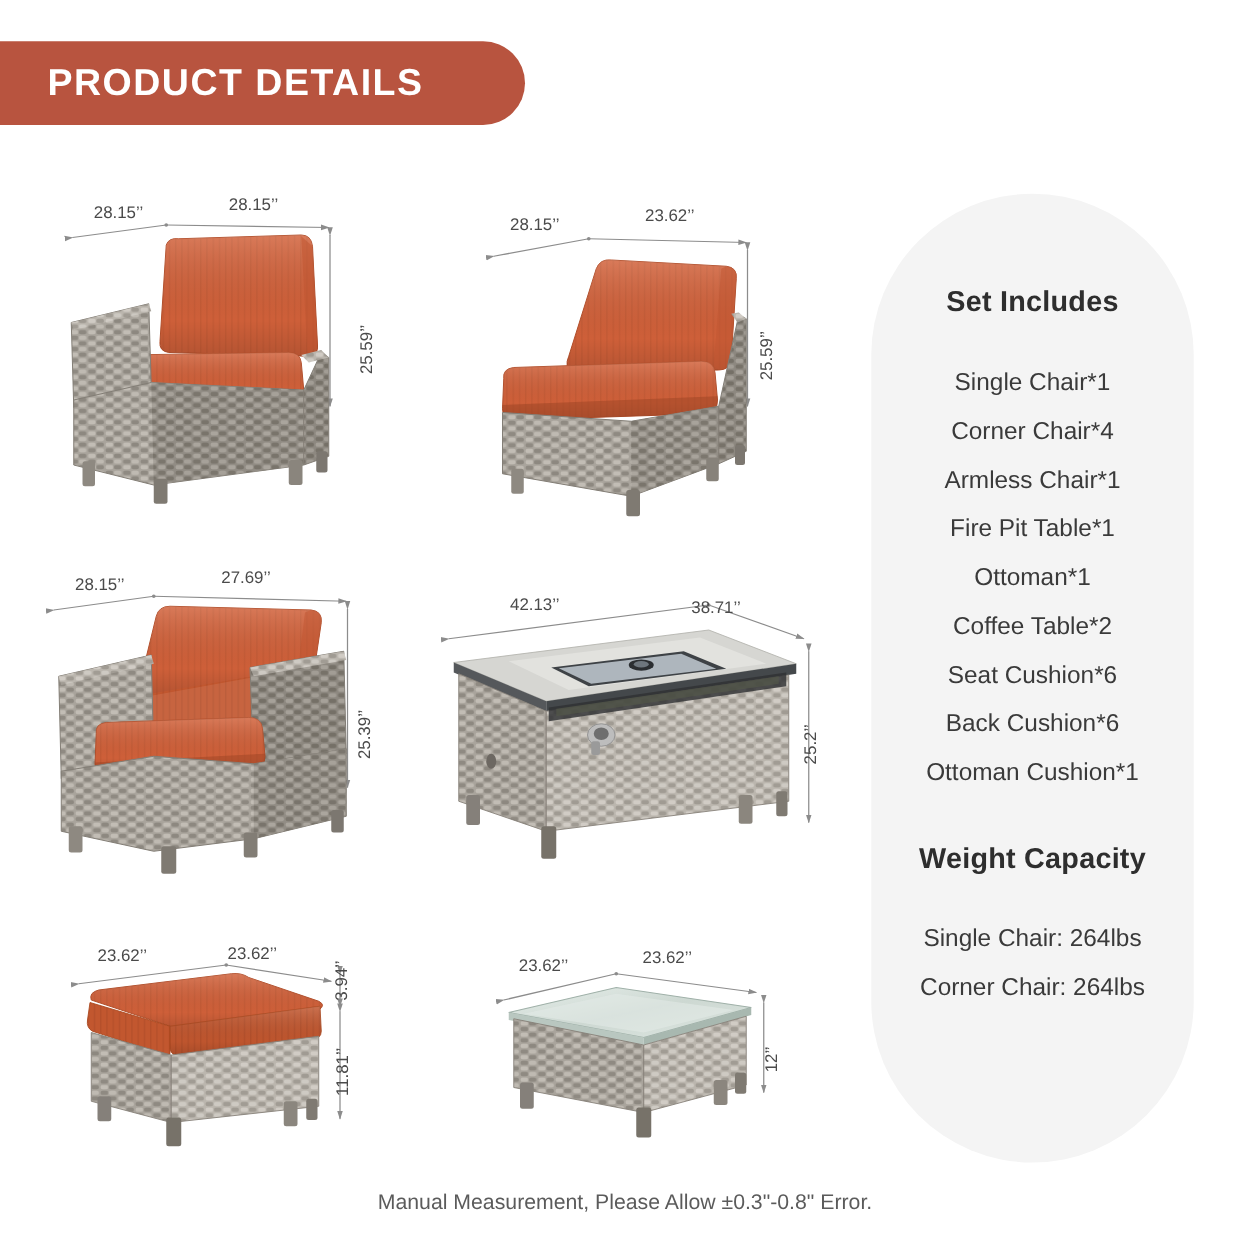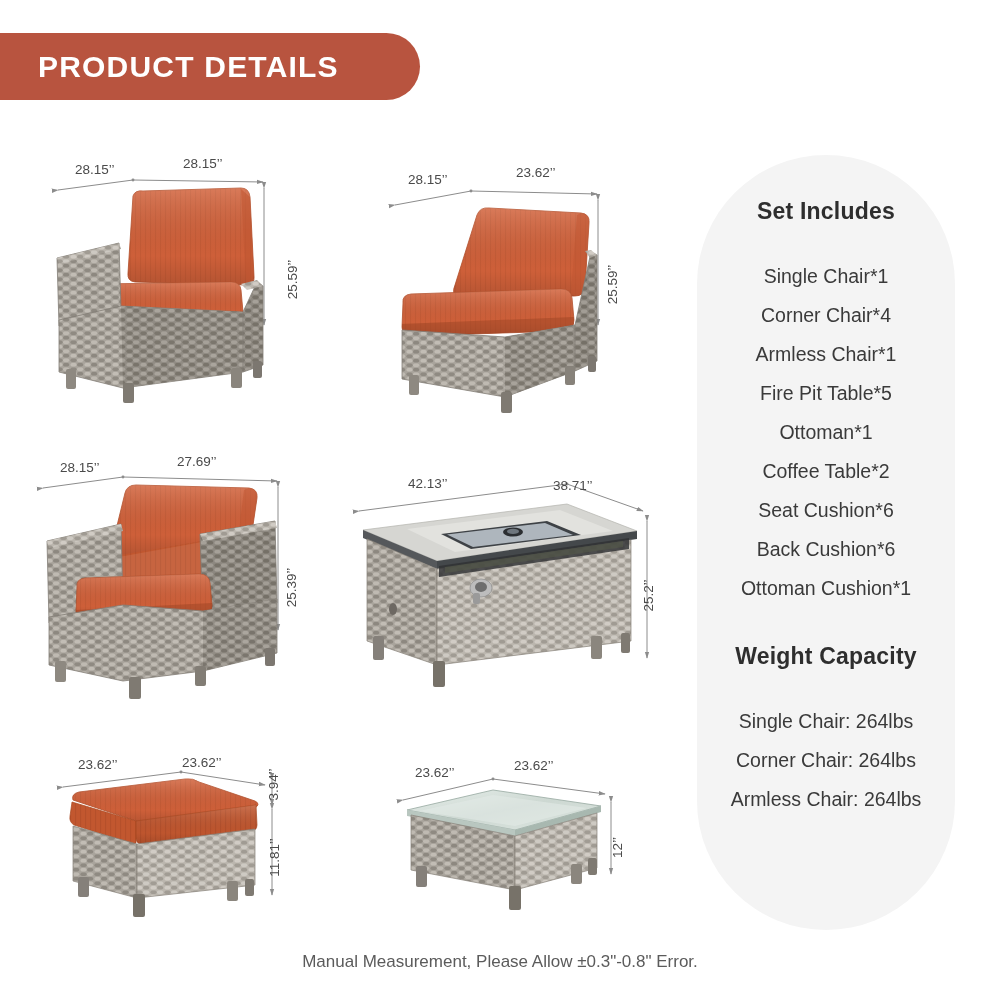--- a/index.html
+++ b/index.html
@@ -34,21 +34,21 @@
     position:absolute;left:697px;top:155px;
     width:258px;height:775px;
     background:#f4f4f4;
     border-radius:130px;
     display:flex;flex-direction:column;align-items:center;
   }
   .panel-title{
     font-size:23px;font-weight:bold;color:#2e2e2e;
     letter-spacing:.2px;
   }
-  .panel-title.t1{margin-top:43px;}
+  .panel-title.t1{margin-top:73px;}
   .panel-title.t2{margin-top:43px;}
   .panel-line{
     font-size:19.5px;color:#3a3a3a;margin-top:16px;
     white-space:nowrap;
   }
   .panel-line.first{margin-top:40px;}
 
   
   .cell{position:absolute;}
   .dim-h{
@@ -351,29 +351,28 @@
     </svg>
   </div>
 
   <div class="info-panel">
 
     <div class="panel-title t1">Set Includes</div>
 
     <div class="panel-line first">Single Chair*1</div>
     <div class="panel-line">Corner Chair*4</div>
     <div class="panel-line">Armless Chair*1</div>
-    <div class="panel-line">Fire Pit Table*5</div>
+    <div class="panel-line">Fire Pit Table*1</div>
     <div class="panel-line">Ottoman*1</div>
     <div class="panel-line">Coffee Table*2</div>
     <div class="panel-line">Seat Cushion*6</div>
     <div class="panel-line">Back Cushion*6</div>
     <div class="panel-line">Ottoman Cushion*1</div>
 
     <div class="panel-title t2">Weight Capacity</div>
 
     <div class="panel-line first">Single Chair: 264lbs</div>
     <div class="panel-line">Corner Chair:  264lbs</div>
-    <div class="panel-line">Armless Chair: 264lbs</div>
   </div>
 
   <div class="footer">Manual Measurement, Please Allow ±0.3"-0.8" Error.</div>
 
 </div>
 
 </body></html>

